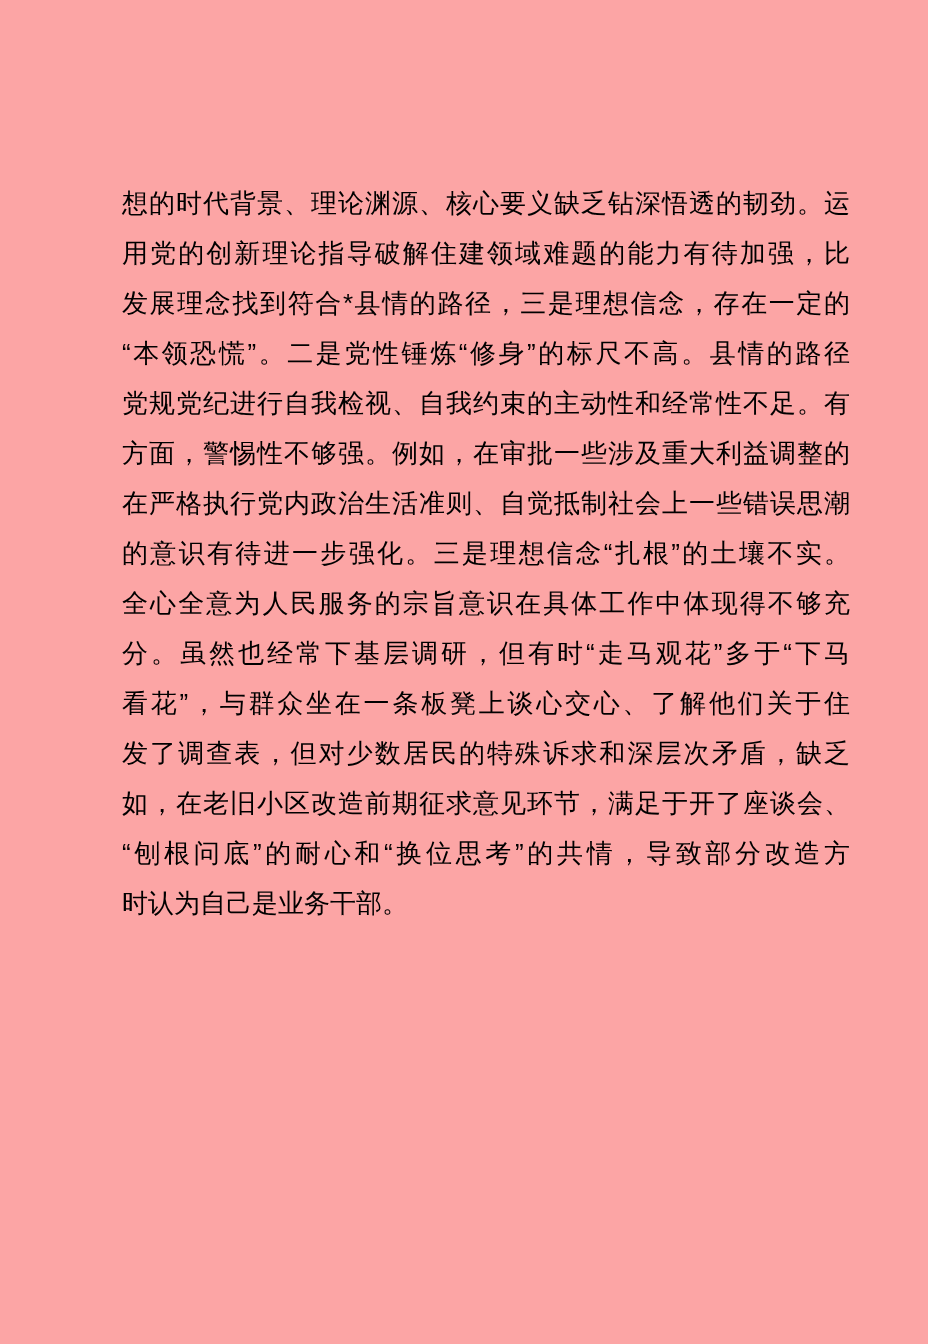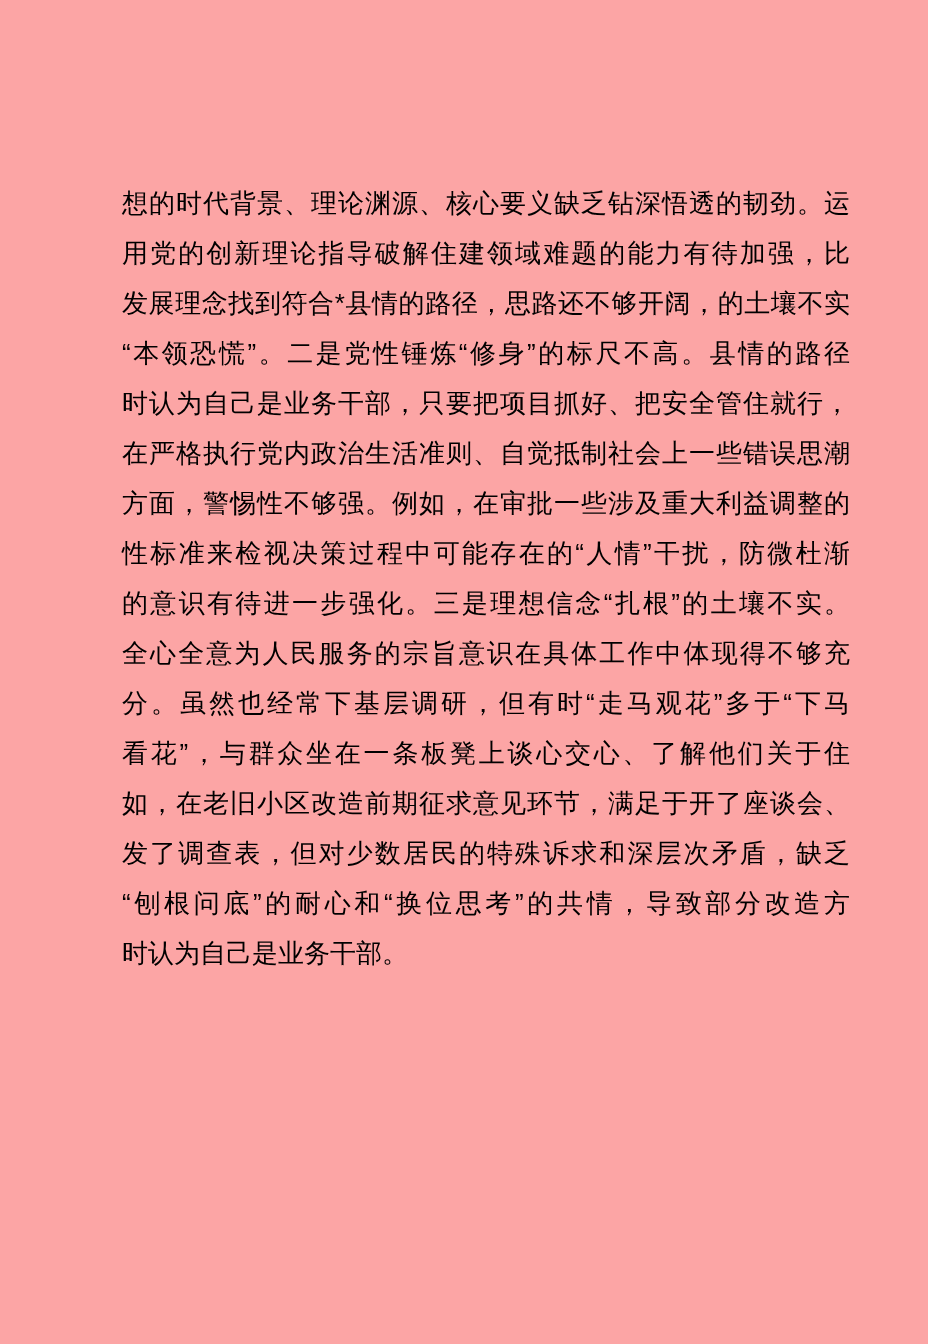--- a/index.html
+++ b/index.html
@@ -35,28 +35,27 @@
     text-align-last: left;
   }
 </style>
 </head>
 <body>
 
 <div class="page">
   <div class="text-block">
     <div class="line">想的时代背景、理论渊源、核心要义缺乏钻深悟透的韧劲。运</div>
     <div class="line">用党的创新理论指导破解住建领域难题的能力有待加强，比</div>
-    <div class="line">发展理念找到符合*县情的路径，思路还不够开阔，的土壤不实</div>
+    <div class="line">发展理念找到符合*县情的路径，三是理想信念，存在一定的</div>
     <div class="line">“本领恐慌”。二是党性锤炼“修身”的标尺不高。县情的路径</div>
-    <div class="line">时认为自己是业务干部，只要把项目抓好、把安全管住就行，</div>
+    <div class="line">党规党纪进行自我检视、自我约束的主动性和经常性不足。有</div>
+    <div class="line">方面，警惕性不够强。例如，在审批一些涉及重大利益调整的</div>
     <div class="line">在严格执行党内政治生活准则、自觉抵制社会上一些错误思潮</div>
-    <div class="line">方面，警惕性不够强。例如，在审批一些涉及重大利益调整的</div>
-    <div class="line">性标准来检视决策过程中可能存在的“人情”干扰，防微杜渐</div>
     <div class="line">的意识有待进一步强化。三是理想信念“扎根”的土壤不实。</div>
     <div class="line">全心全意为人民服务的宗旨意识在具体工作中体现得不够充</div>
     <div class="line">分。虽然也经常下基层调研，但有时“走马观花”多于“下马</div>
     <div class="line">看花”，与群众坐在一条板凳上谈心交心、了解他们关于住</div>
+    <div class="line">发了调查表，但对少数居民的特殊诉求和深层次矛盾，缺乏</div>
     <div class="line">如，在老旧小区改造前期征求意见环节，满足于开了座谈会、</div>
-    <div class="line">发了调查表，但对少数居民的特殊诉求和深层次矛盾，缺乏</div>
     <div class="line">“刨根问底”的耐心和“换位思考”的共情，导致部分改造方</div>
     <div class="line last">时认为自己是业务干部。</div>
   </div>
 </div>
 
 </body></html>

